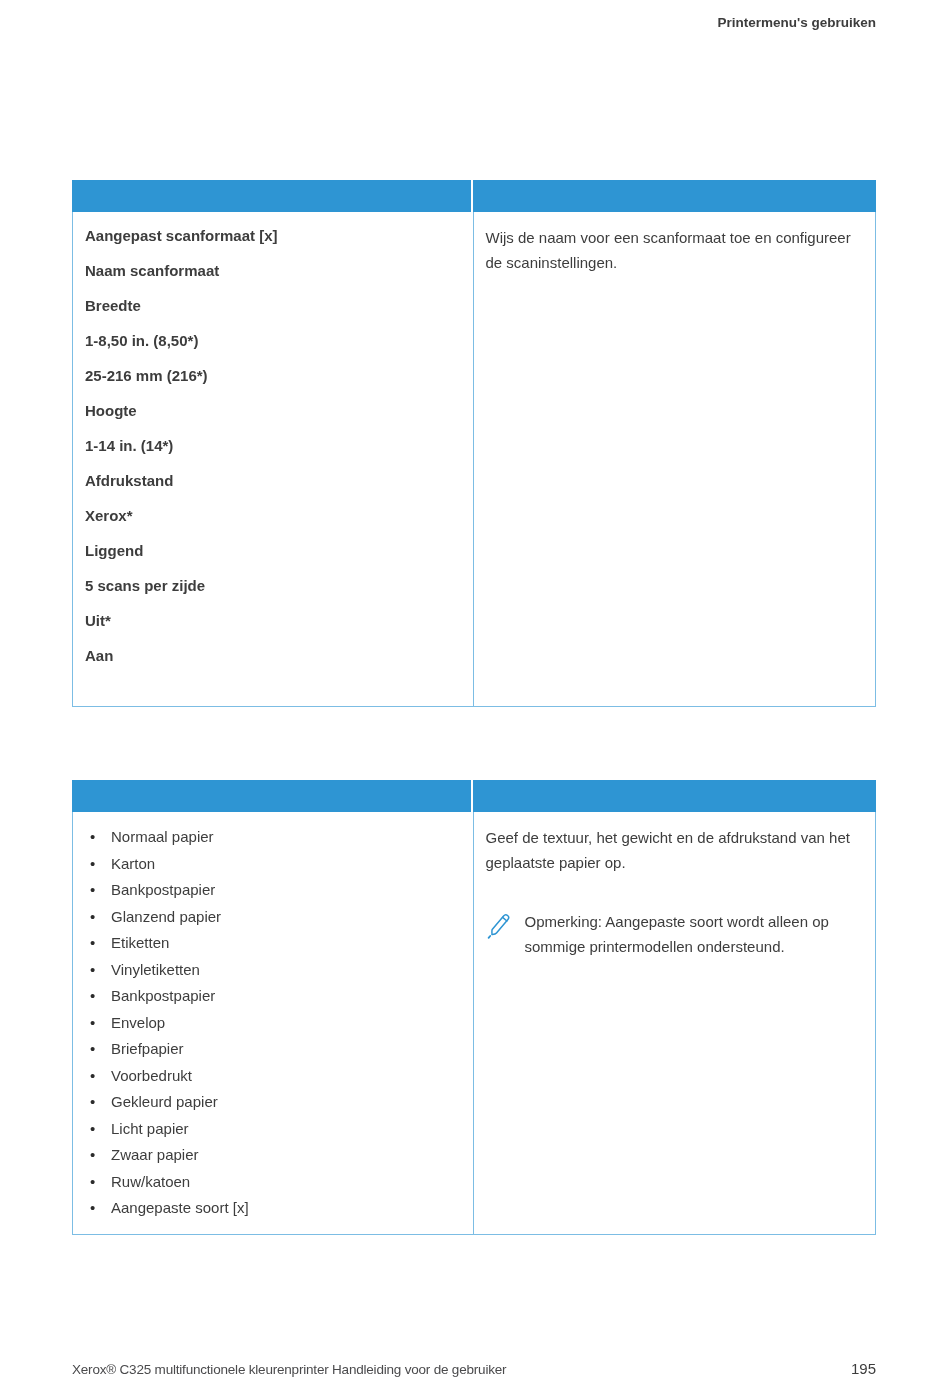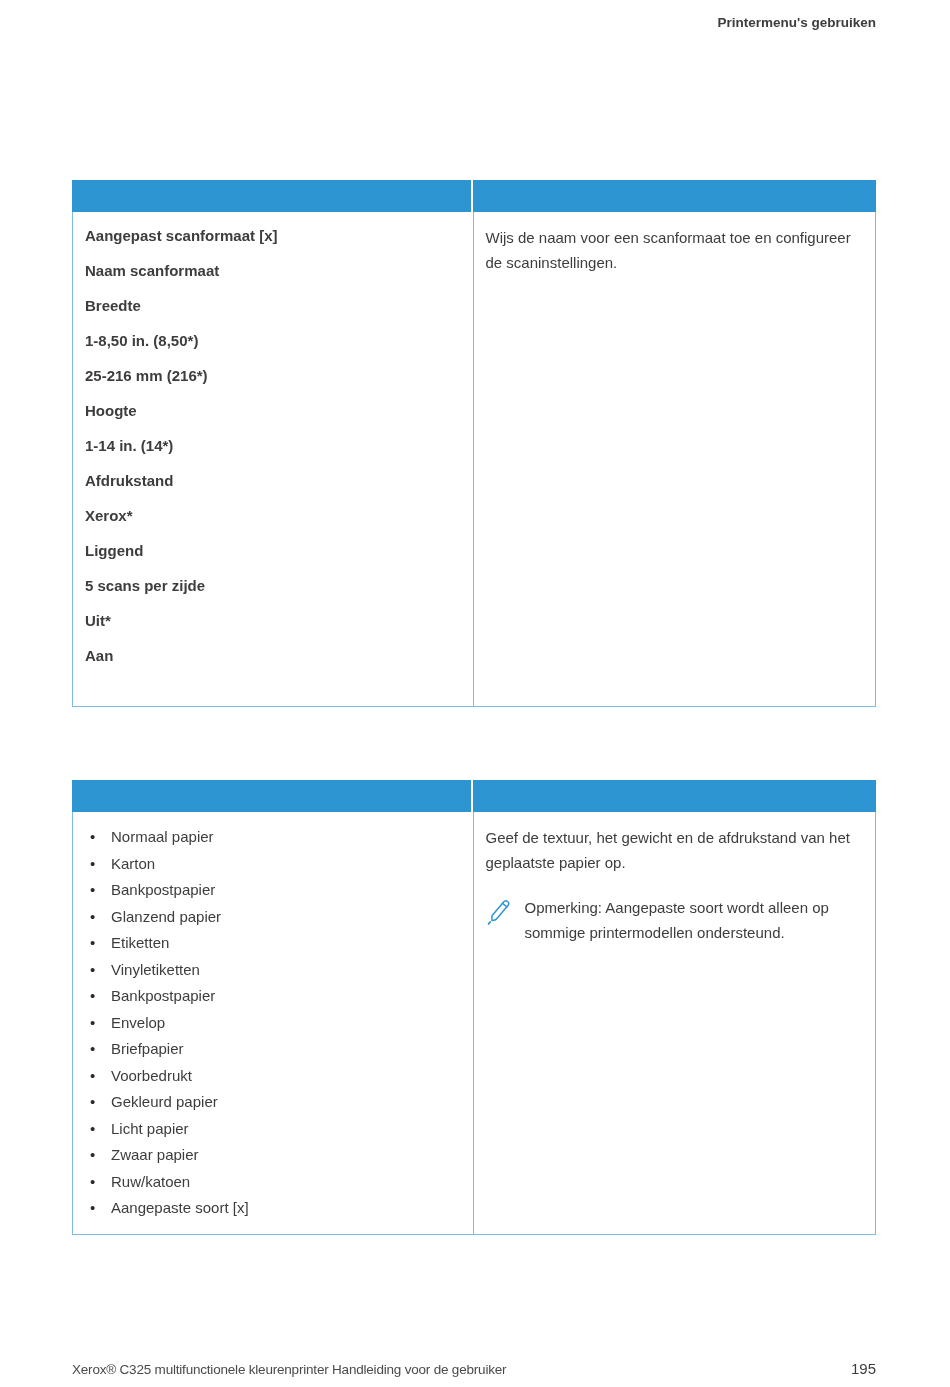--- a/index.html
+++ b/index.html
@@ -54,21 +54,21 @@
   .paper-list li {
     position: relative; padding-left: 38px;
     font-size: 15px; line-height: 26.5px;
   }
   .paper-list li::before {
     content: "\2022"; position: absolute; left: 17px; top: 0;
     font-size: 15px; line-height: 26.5px; color: #2b2b2b;
   }
 
   
-  .note { display: flex; margin-top: 10px; }
+  .note { display: flex; margin-top: 24px; }
   .note .pencil { flex: 0 0 26px; margin-left: 12px; padding-top: 3px; }
   .note .note-text {
     margin-left: 13px; margin-right: 14px;
     font-size: 15px; line-height: 25px; flex: 1;
   }
 
   .footer {
     position: absolute; left: 72px; right: 74px; top: 1360px;
     display: flex; justify-content: space-between; align-items: baseline;
   }

